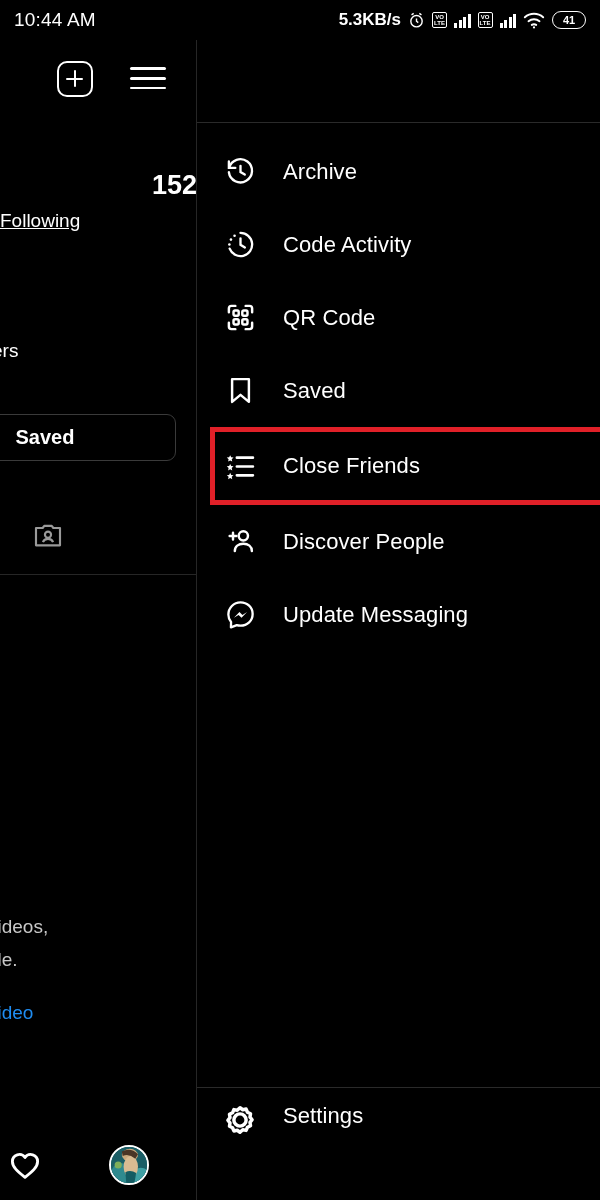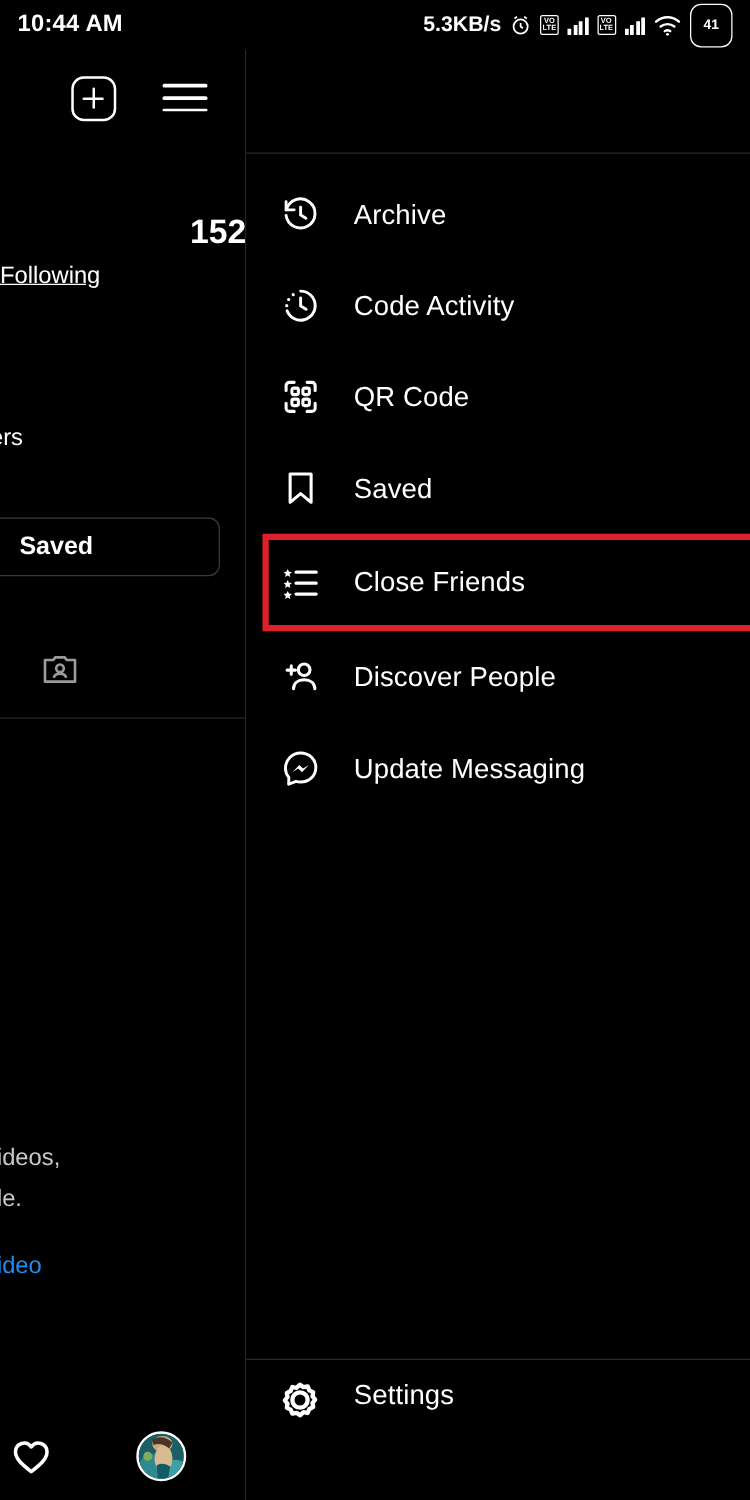--- a/index.html
+++ b/index.html
@@ -10,36 +10,36 @@
     overflow:hidden;
   }
   .screen { position:relative; width:600px; height:1200px; background:#000; }
 
   
   .statusbar {
     position:absolute; top:0; left:0; width:600px; height:40px;
     display:flex; align-items:center; padding:0 14px;
     color:#fff;
   }
-  .status-time { font-size:19px; font-weight:bold; letter-spacing:.2px; }
+  .status-time { font-size:19px; font-weight:normal; letter-spacing:.2px; }
   .status-right { margin-left:auto; display:flex; align-items:center; gap:7px; }
   .status-speed { font-size:17px; font-weight:bold; }
   .ic { display:inline-flex; align-items:center; justify-content:center; }
   .volte-box {
     display:inline-flex; flex-direction:column; align-items:center; justify-content:center;
     width:15px; height:16px; border:1.6px solid #fff; border-radius:2px;
     font-size:6px; line-height:6px; font-weight:bold; color:#fff;
   }
   .bars { display:inline-flex; align-items:flex-end; gap:1.5px; height:15px; }
   .bars i { display:block; width:3px; background:#fff; }
   .bars i:nth-child(1){height:5px;} .bars i:nth-child(2){height:8px;}
   .bars i:nth-child(3){height:11px;} .bars i:nth-child(4){height:14px;}
   .battery {
     display:inline-flex; align-items:center; justify-content:center;
-    min-width:34px; height:35px; border:1.8px solid #fff; border-radius:9px;
+    min-width:34px; height:18px; border:1.8px solid #fff; border-radius:9px;
     font-size:11px; font-weight:bold; color:#fff; padding:0 4px;
   }
 
   
   .left-pane {
     position:absolute; top:40px; left:0; width:197px; height:1160px;
     background:#000; overflow:hidden;
   }
   .left-divider-v {
     position:absolute; top:40px; left:196px; width:1px; height:1160px;

